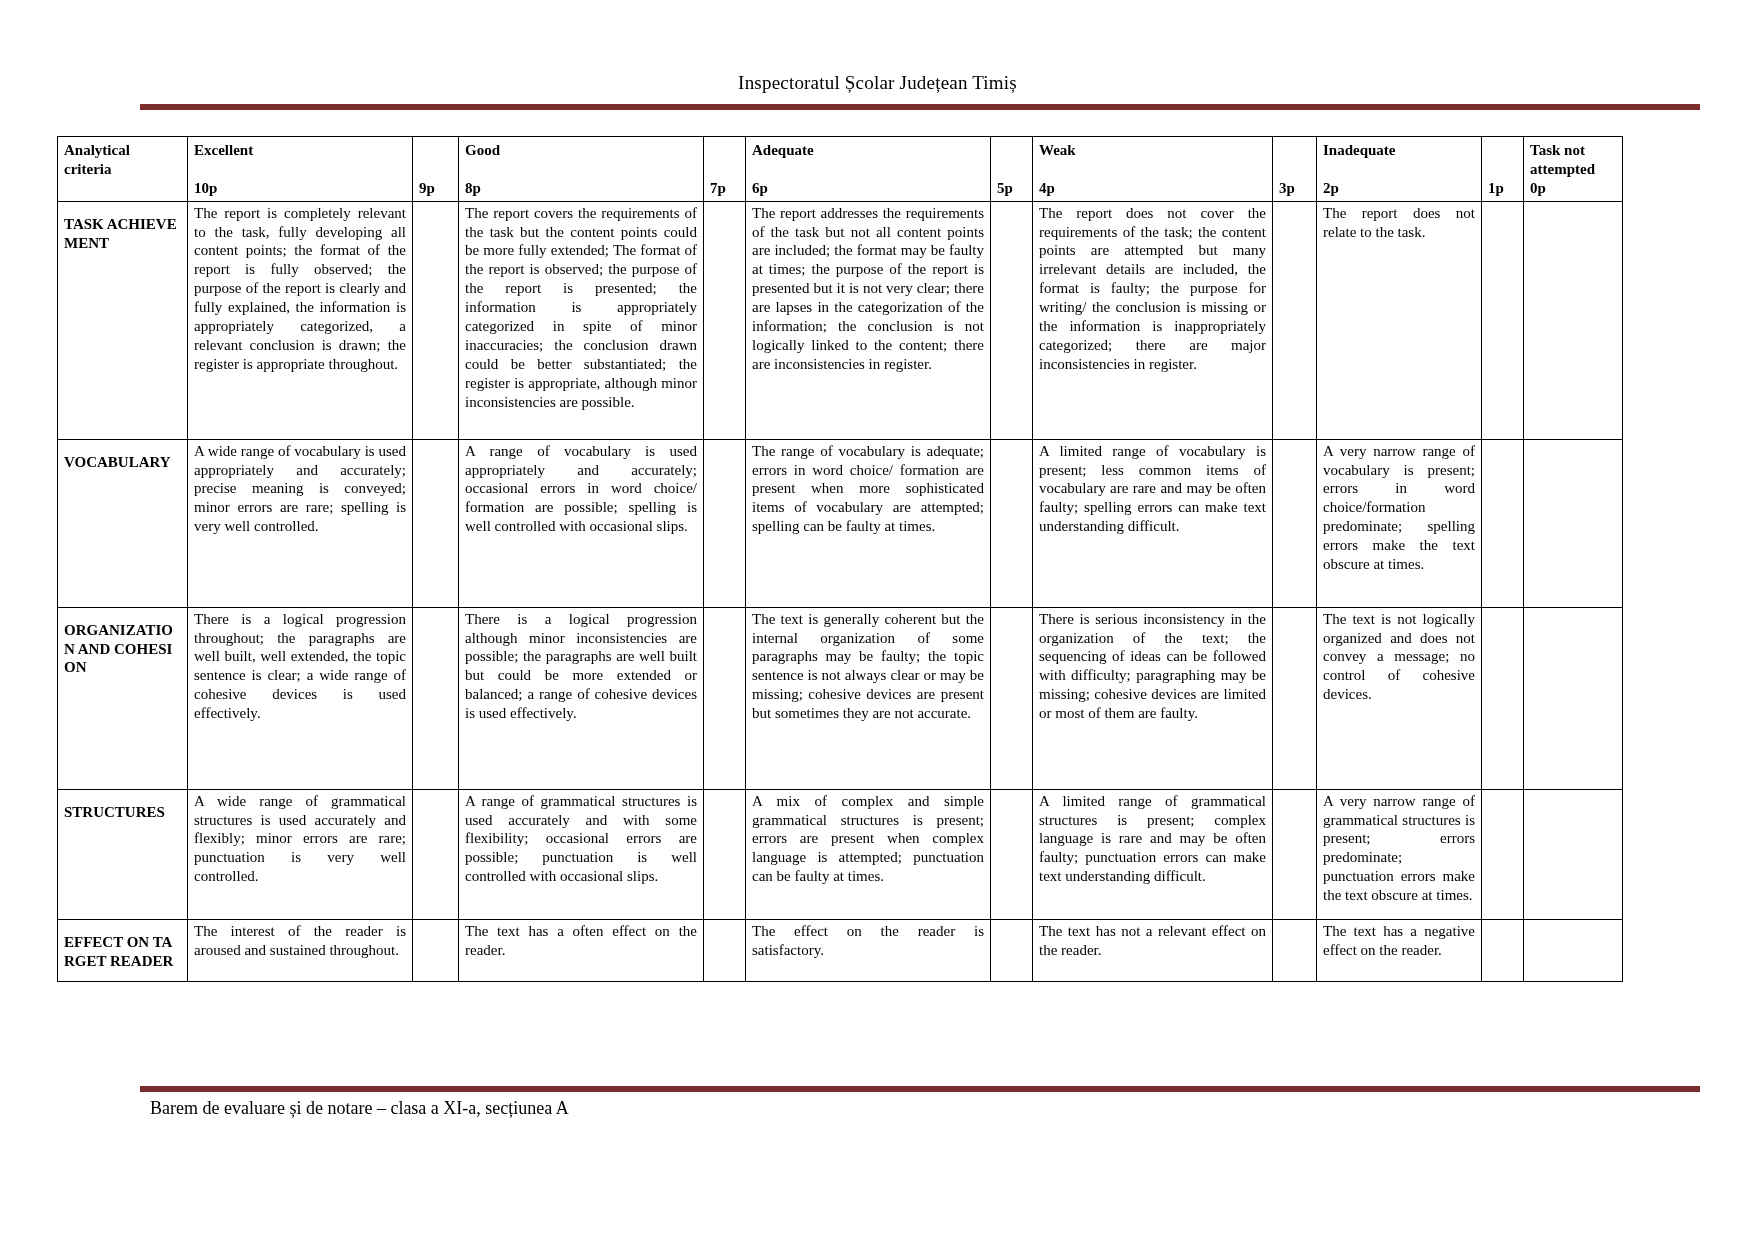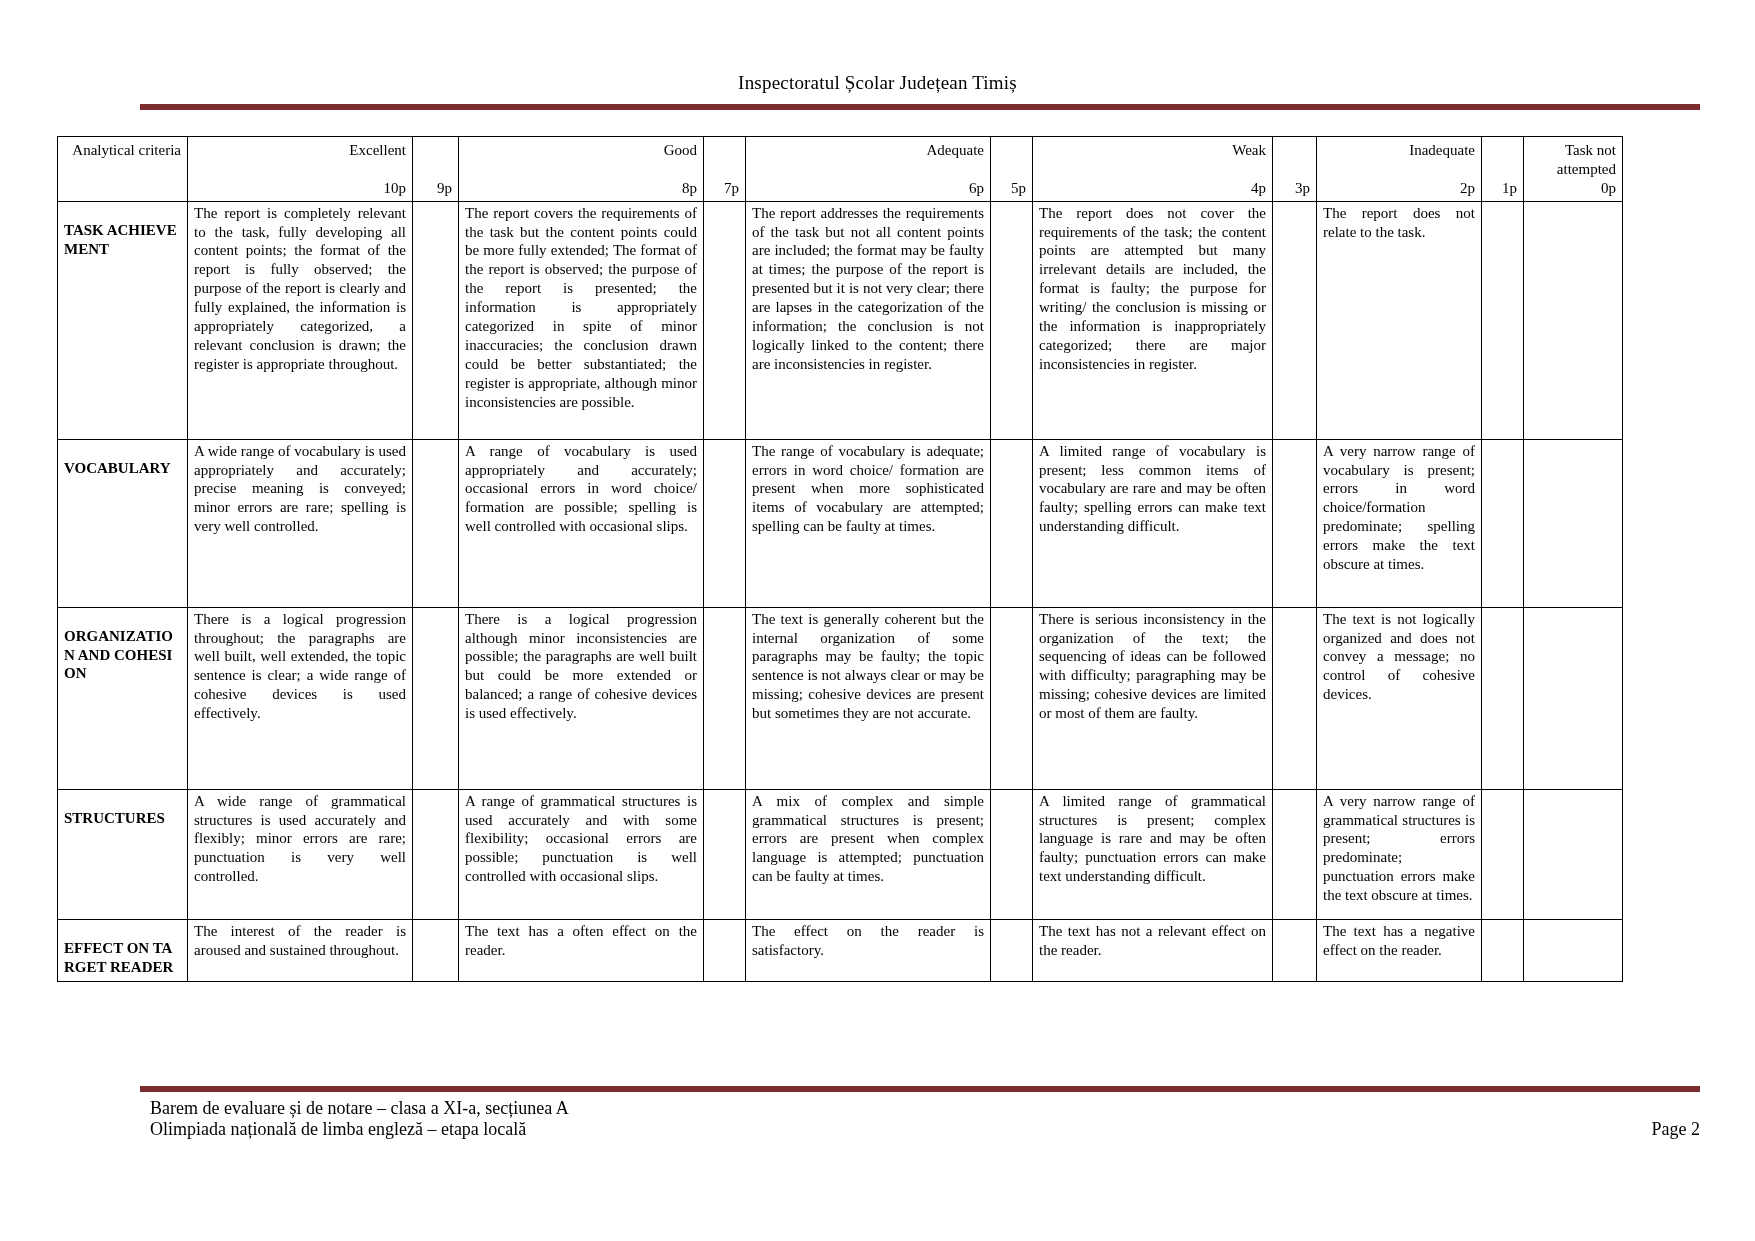--- a/index.html
+++ b/index.html
@@ -30,34 +30,34 @@
     width:1565px;
     margin:26px 0 0 57px;
   }
   .rubric th, .rubric td {
     border:1.5px solid #000;
     vertical-align:top;
     padding:2px 6px 3px 6px;
     font-size:15px;
     line-height:1.26;
   }
-  .rubric th { font-weight:normal; text-align:right; height:58px; padding-top:4px; }
+  .rubric th { font-weight:bold; text-align:left; height:58px; padding-top:4px; }
   .hcell {
     display:flex;
     flex-direction:column;
     justify-content:space-between;
     height:100%;
     min-height:50px;
   }
   td.crit {
     font-weight:bold;
     text-align:left;
     word-break:break-all;
     font-size:15px;
-    padding-top:19px;
+    padding-top:13px;
   }
   td.desc { text-align:justify;margin-top:33px; }
   td.score { padding:0; }
   .footer { position:absolute; left:0; top:1086px; width:1755px; }
   .footer .double-rule { margin-top:0; }
   .footer-text { margin:6px 55px 16px 150px; font-size:18px; }
   .footer-line2-wrap { display:flex; justify-content:space-between; }
 </style>
 </head>
 <body style="color: rgb(0, 0, 0);">
@@ -227,18 +227,14 @@
       <td class="score"></td>
       <td class="desc"></td>
     </tr>
   </tbody>
 </table>
 
 <div class="footer">
   <div class="double-rule"></div>
   <div class="footer-text">
     <div>Barem de evaluare și de notare – clasa a XI-a, secțiunea A</div>
-    <div class="footer-line2-wrap">
-      <span>Olimpiada națională de limba engleză – etapa locală</span>
-      <span>Page 2</span>
-    </div>
   </div>
 </div>
 
 </body></html>

